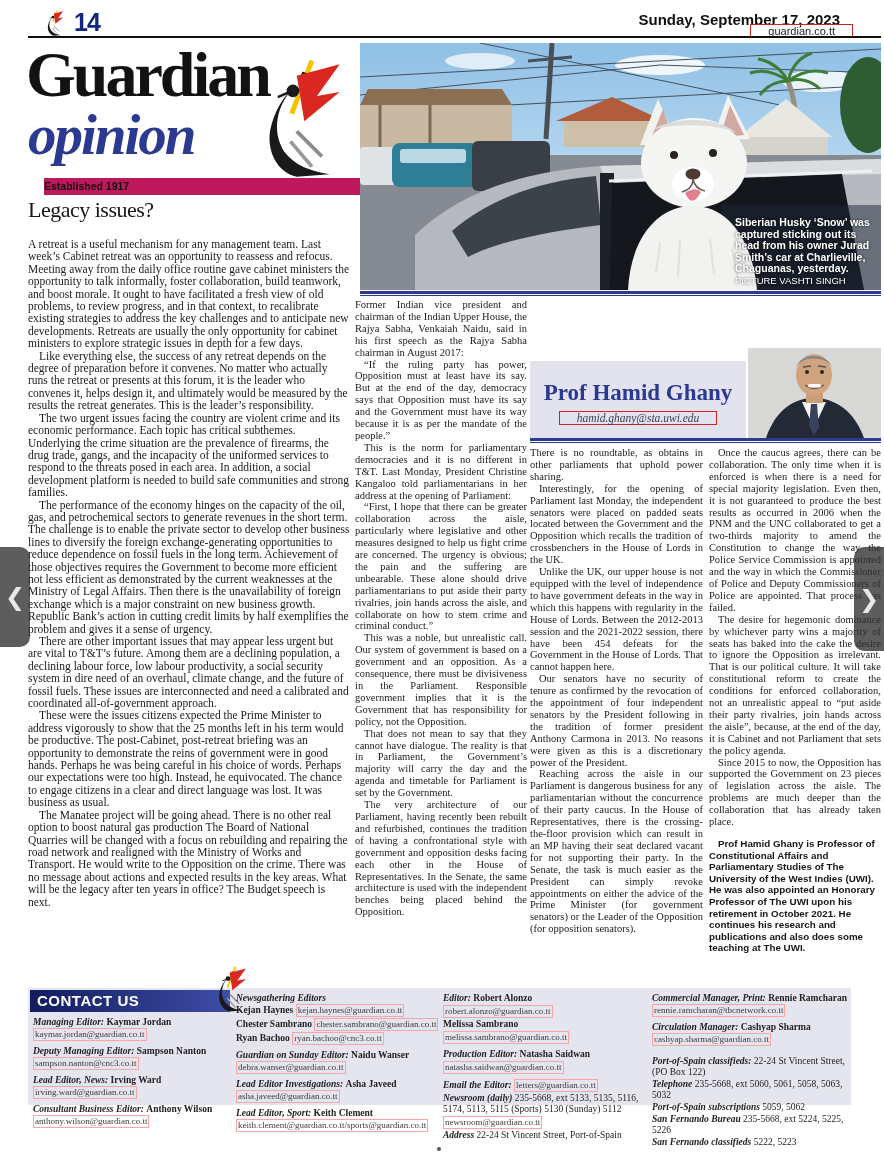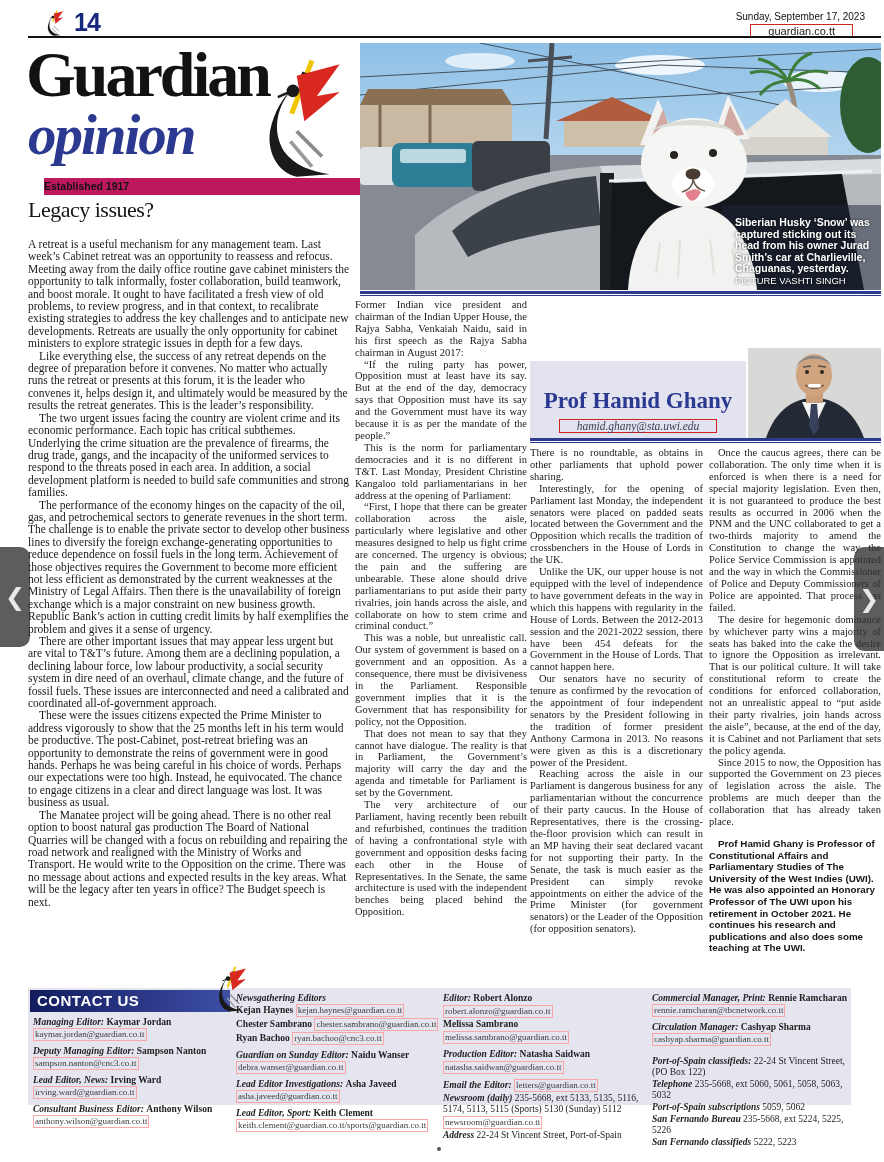--- a/index.html
+++ b/index.html
@@ -3,21 +3,21 @@
 <meta charset="utf-8">
 <style>
   * { margin:0; padding:0; box-sizing:border-box; }
   body { background:#888; font-family:"Liberation Serif", serif; }
   .page { position:relative; width:884px; height:1162px; background:#ffffff; margin:0 auto; overflow:hidden; color:#1b1b1b; }
   .abs { position:absolute; }
 
   
   .hdr-rule { left:28px; top:36px; width:853px; height:2px; background:#111; }
   .page-num { left:74px; top:8px; font-family:"Liberation Sans",sans-serif; font-weight:bold; font-size:25px; color:#15277d; letter-spacing:-1px; }
-  .hdr-date { left:492px; top:11px; width:373px; text-align:right; font-family:"Liberation Sans",sans-serif; font-weight:normal; font-size:10px; color:#101010; }
+  .hdr-date { left:467px; top:11px; width:373px; text-align:right; font-family:"Liberation Sans",sans-serif; font-weight:bold; font-size:15px; color:#101010; }
   .hdr-site { left:480px; top:24px; width:373px; text-align:right; font-family:"Liberation Sans",sans-serif; font-size:11px; color:#222; }
   .rbox { border:1px solid #cf231f; padding:0 17px; display:inline-block; }
 
   
   .guardian { left:26px; top:38px; font-weight:bold; font-size:64px; letter-spacing:-3px; color:#121212; }
   .opinion { left:28px; top:102px; font-weight:bold; font-style:italic; font-size:57px; letter-spacing:-2px; color:#2b3990; }
   .estab { left:44px; top:178px; width:322px; height:17px; background:#be185d; font-family:"Liberation Sans",sans-serif; font-weight:bold; font-size:10.5px; color:#111; padding:2px 0 0 0; }
 
   
   .ed-head { left:28px; top:197px; font-size:22px; font-weight:normal; letter-spacing:-0.5px; color:#151515; }
@@ -31,21 +31,21 @@
   .caption { right:8px; bottom:4px; width:138px; color:#fff; font-family:"Liberation Sans",sans-serif; font-weight:bold; font-size:10.5px; line-height:11.5px; text-shadow:0 0 3px rgba(0,0,0,.75); }
   .credit { font-weight:normal; font-size:9.5px; display:block; }
 
   .blue-rule { border-top:3px solid #2c3b8e; border-bottom:1px solid #2c3b8e; height:5px; background:#fff; }
   .rule-photo { left:360px; top:291px; width:521px; }
   .rule-byline { left:530px; top:438px; width:351px; }
 
   
   .ft-head { left:530px; top:295px; width:350px; font-size:29px; line-height:31px; font-weight:bold; letter-spacing:-0.5px; color:#141414; }
   .byline { left:530px; top:361px; width:216px; height:77px; background:#e2e3ef; text-align:center; }
-  .byline .author { color:#2b3990; font-weight:bold; font-size:23px; margin-top:27px; }
+  .byline .author { color:#2b3990; font-weight:bold; font-size:23px; margin-top:19px; }
   .byline .mail { margin-top:5px; font-style:italic; font-size:11.5px; color:#3c3c55; }
   .author-photo { left:748px; top:348px; width:133px; height:90px; overflow:hidden; }
 
   .col { font-size:10.5px; line-height:11.9px; text-align:justify; color:#1a1a1a; overflow:hidden; }
   .col p { text-indent:9px; }
   .col p.noind { text-indent:0; }
   .colA { left:355px; top:299px; width:172px; height:688px; }
   .colB { left:530px; top:447px; width:173px; height:540px; }
   .colC { left:709px; top:447px; width:172px; height:540px; }
   .bio { font-family:"Liberation Sans",sans-serif; font-weight:bold; font-size:9.8px; line-height:11.6px; text-align:left; margin-top:10px; text-indent:0; color:#161616; }

